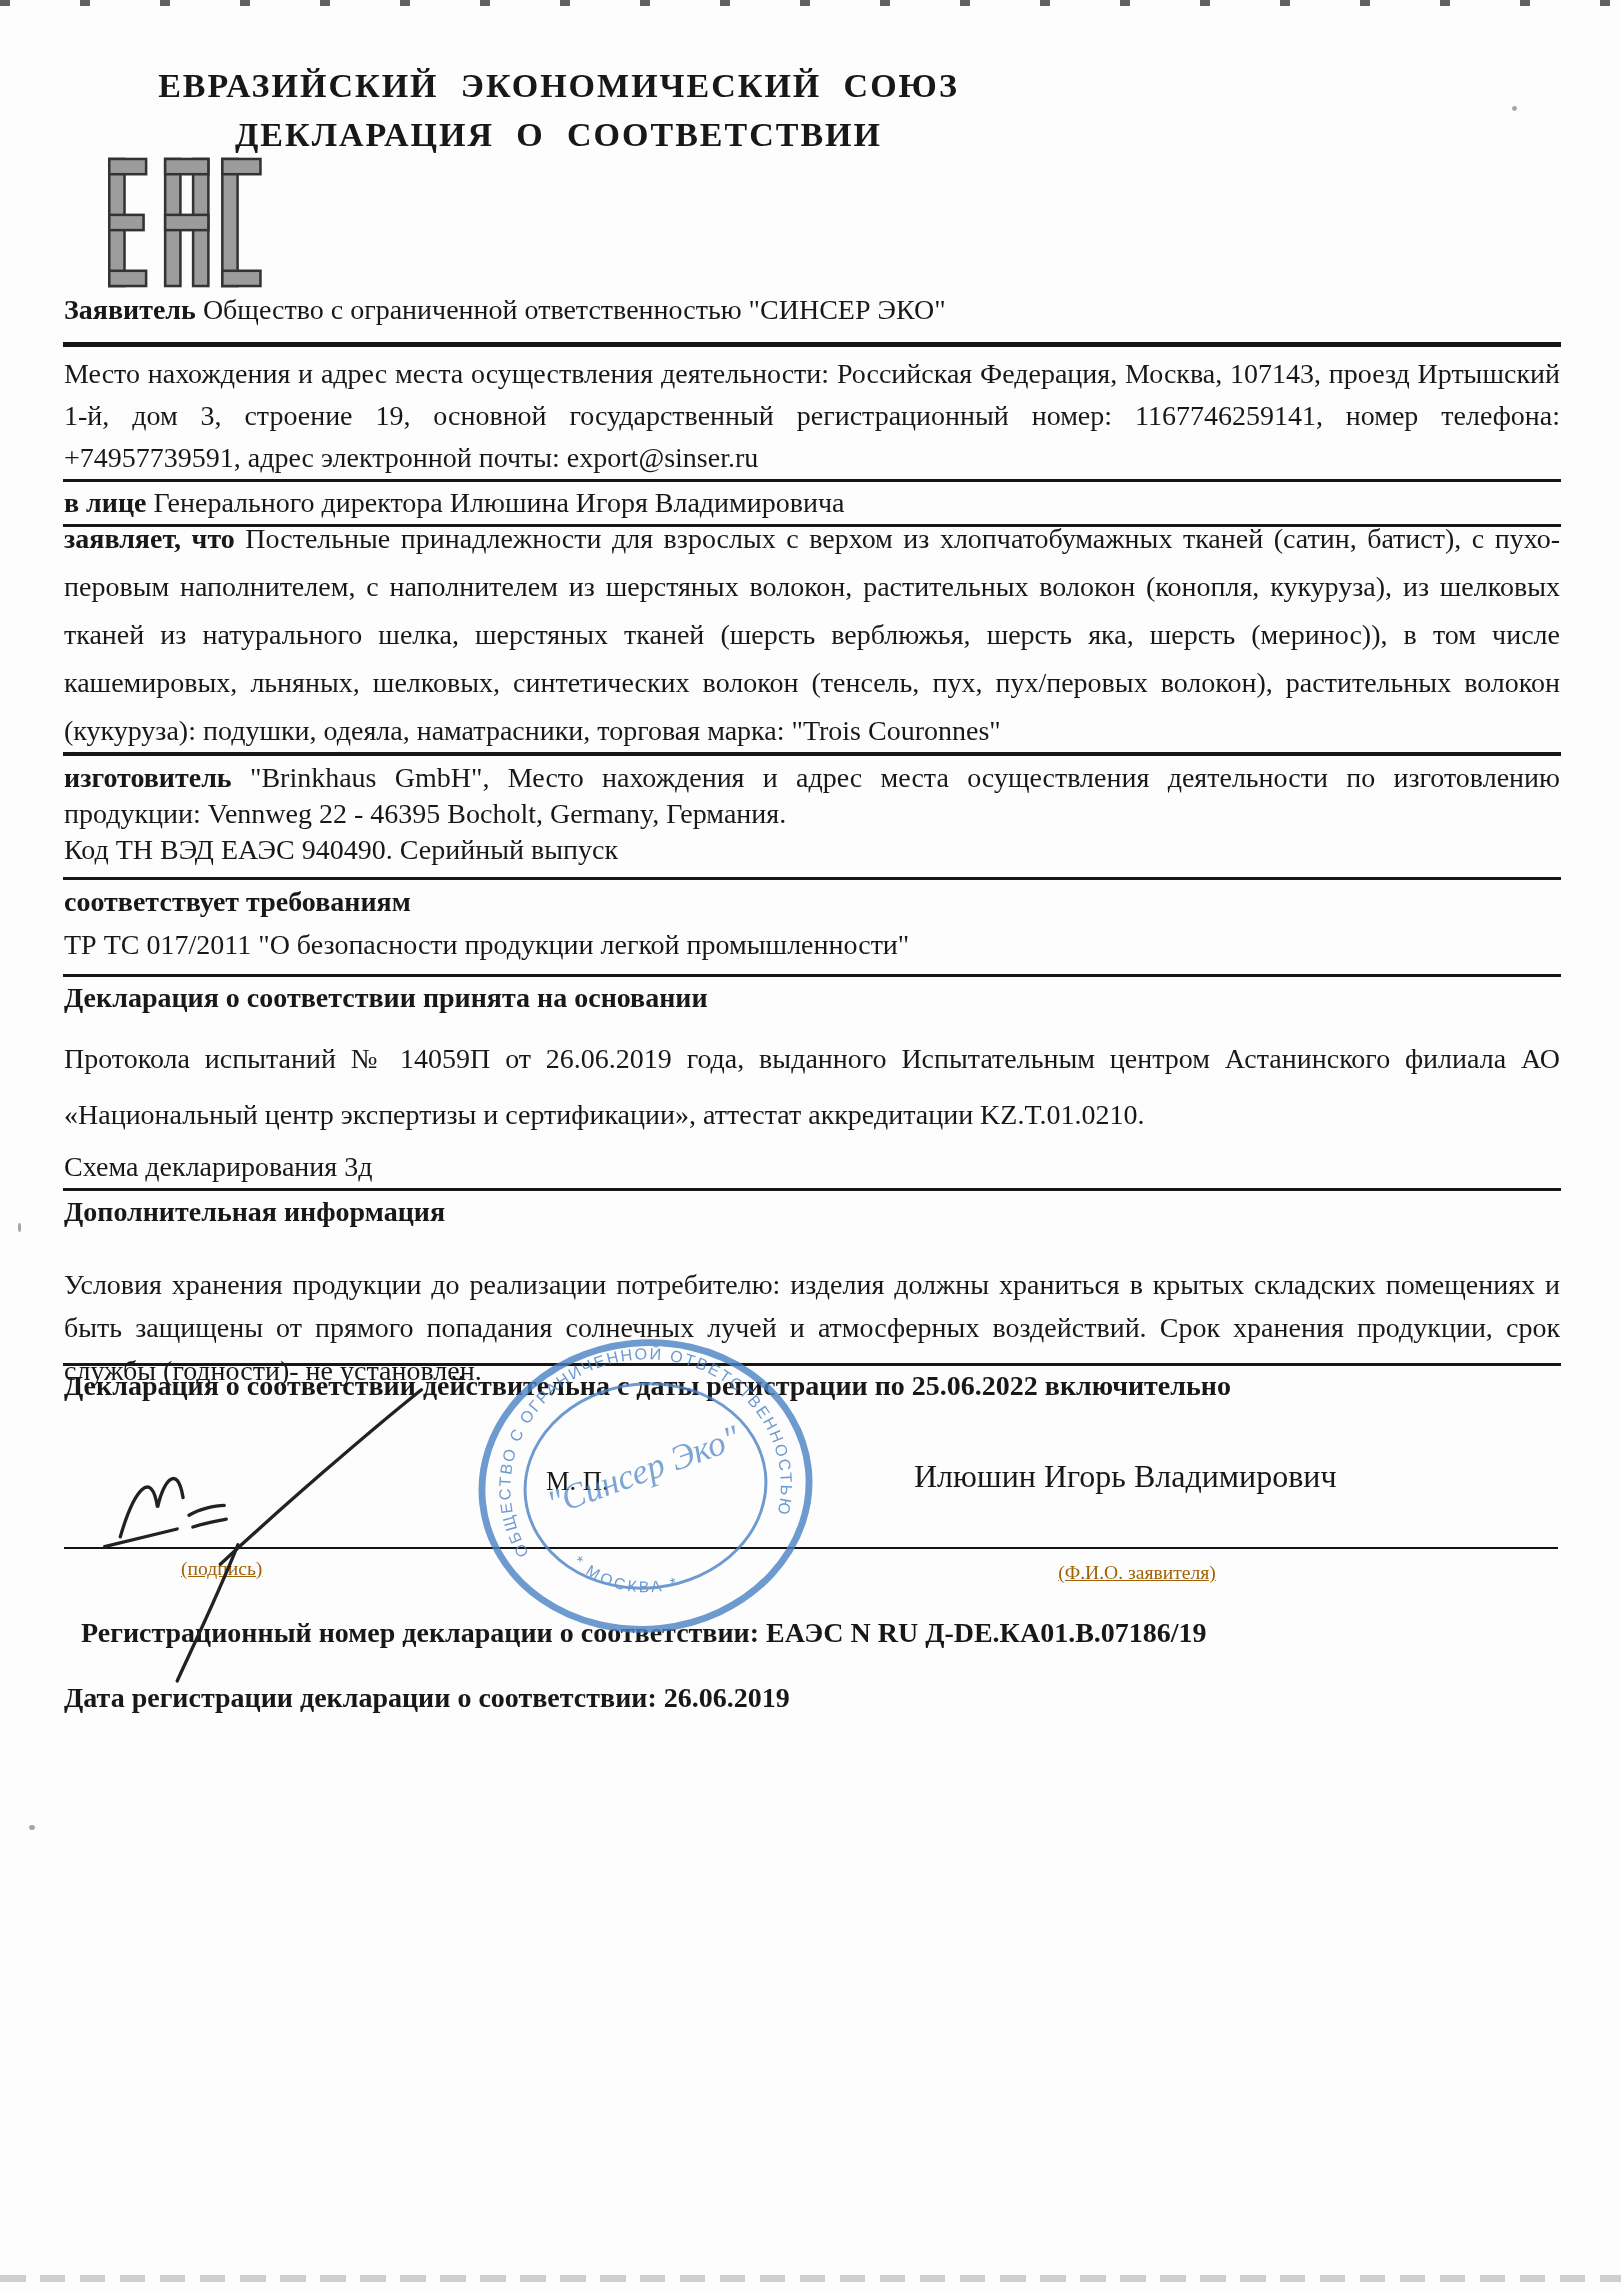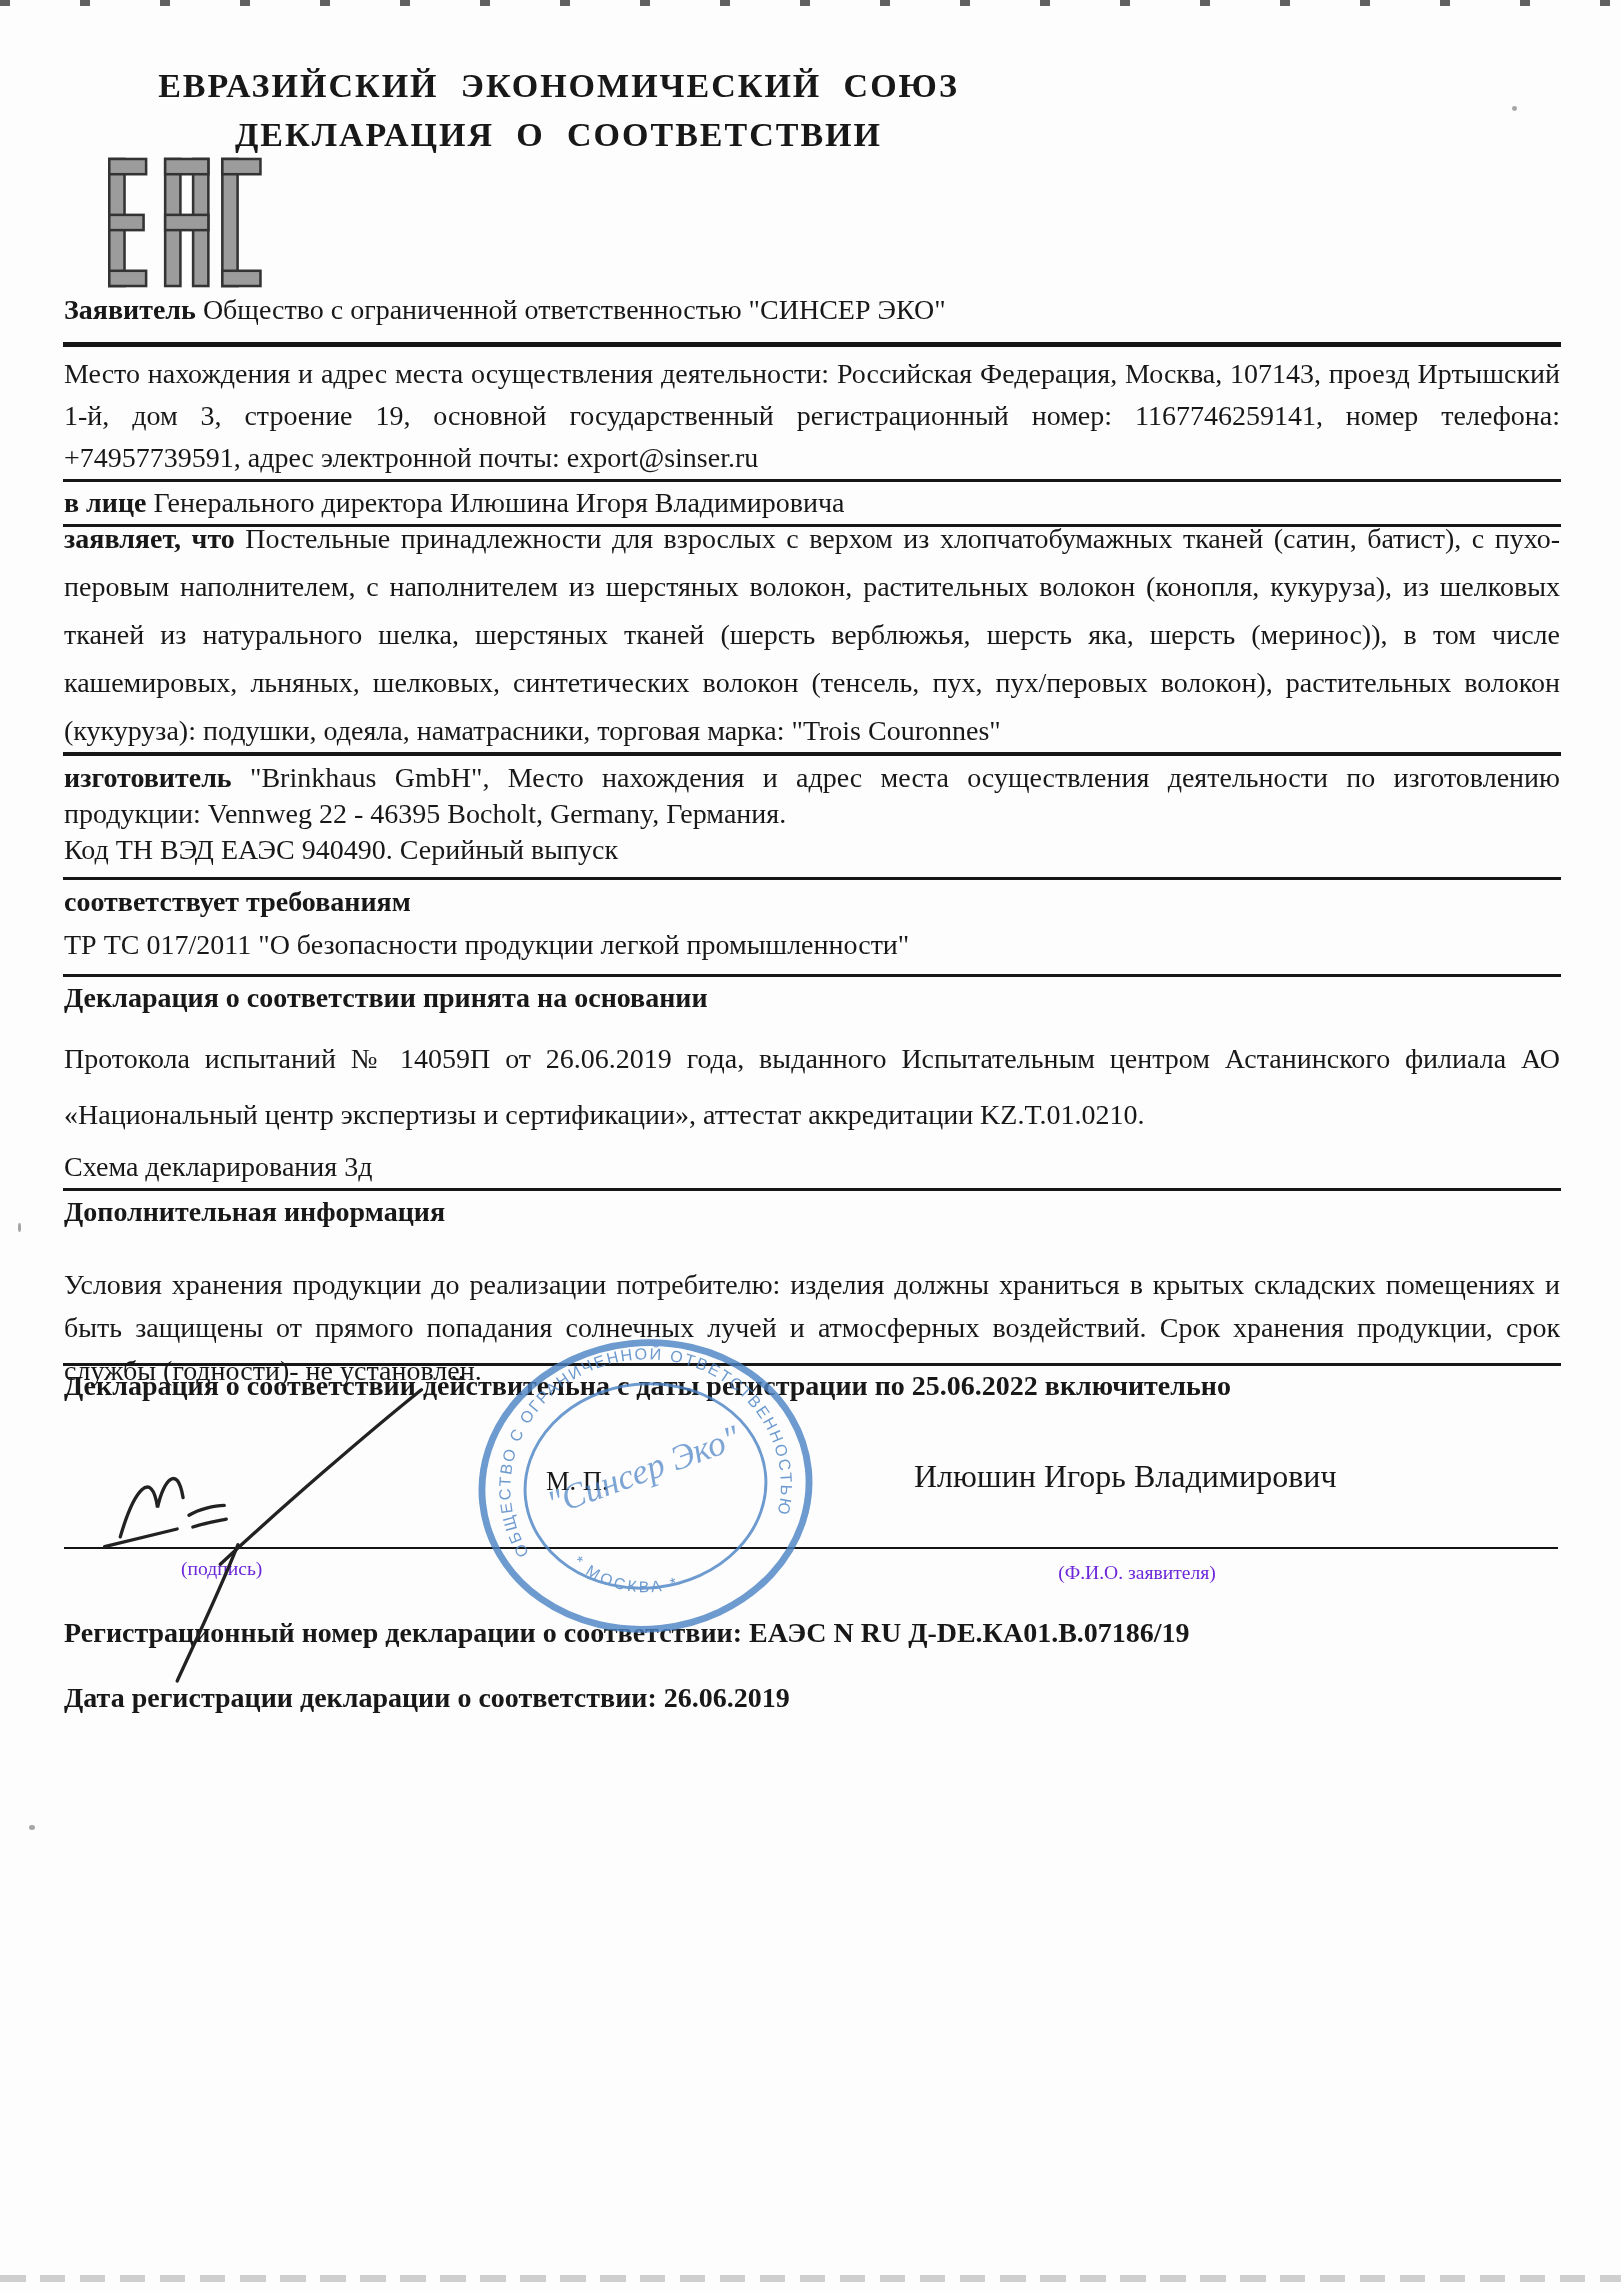--- a/index.html
+++ b/index.html
@@ -10,21 +10,21 @@
   }
   .abs{position:absolute;}
   .title{left:0;top:61px;width:1117px;text-align:center;
     font-weight:bold;font-size:34px;letter-spacing:2px;word-spacing:11.8px;line-height:49px;}
   .eac{left:108px;top:153px;}
   .rule{position:absolute;left:63px;width:1498px;background:#161616;}
   .body-block{left:64px;width:1496px;font-size:28px;text-align:justify;}
   .lbl{font-weight:bold;}
   .one-line{left:64px;width:1496px;font-size:28px;white-space:nowrap;}
   .sig-line{left:64px;width:1494px;height:2px;background:#141414;top:1547px;}
-  .caption{font-size:19.6px;color:#6d28d9;}
+  .caption{font-size:19.6px;color:#a16207;text-decoration:underline;}
   .mp{font-size:26.5px;z-index:2;}
   .stamp-svg{z-index:3;}
   .sig-svg{z-index:3;}
   .edge{position:absolute;left:0;width:1621px;}
   .edge.top{top:0;height:5.9px;
     background:repeating-linear-gradient(90deg,rgba(45,45,45,.75) 0 9.8px,transparent 9.8px 80px);}
   .edge.bottom{top:2275px;height:6.9px;
     background:repeating-linear-gradient(90deg,rgba(150,150,150,.45) 0 25.5px,transparent 25.5px 40px);}
   .speck{position:absolute;background:#6a6a6a;border-radius:50%;opacity:.6;}
 </style>
@@ -139,21 +139,21 @@
       <text x="182" y="152" text-anchor="middle" font-size="36" font-style="italic" font-family="Liberation Serif, serif" transform="rotate(-14 180 150)" opacity="0.9" fill="#4a82c4">"Синсер Эко"</text>
     </g>
   </svg>
 
   <div class="abs" style="left:914px;top:1458px;font-size:32px;">Илюшин Игорь Владимирович</div>
 
   <div class="abs sig-line"></div>
   <div class="abs caption" style="left:181px;top:1558px;">(подпись)</div>
   <div class="abs caption" style="left:980px;top:1562px;width:314px;text-align:center;">(Ф.И.О. заявителя)</div>
 
-  <div class="abs one-line lbl" style="top:1617px;">
+  <div class="abs one-line lbl" style="top:1617px;margin-left:17px;">
     <span>Регистрационный номер декларации о соответствии:</span>
     <span>ЕАЭС N RU Д-DE.КА01.В.07186/19</span>
   </div>
 
   <div class="abs one-line lbl" style="top:1682px;">
     <span>Дата регистрации декларации о соответствии:</span>
     <span>26.06.2019</span>
   </div>
 
 </div>

